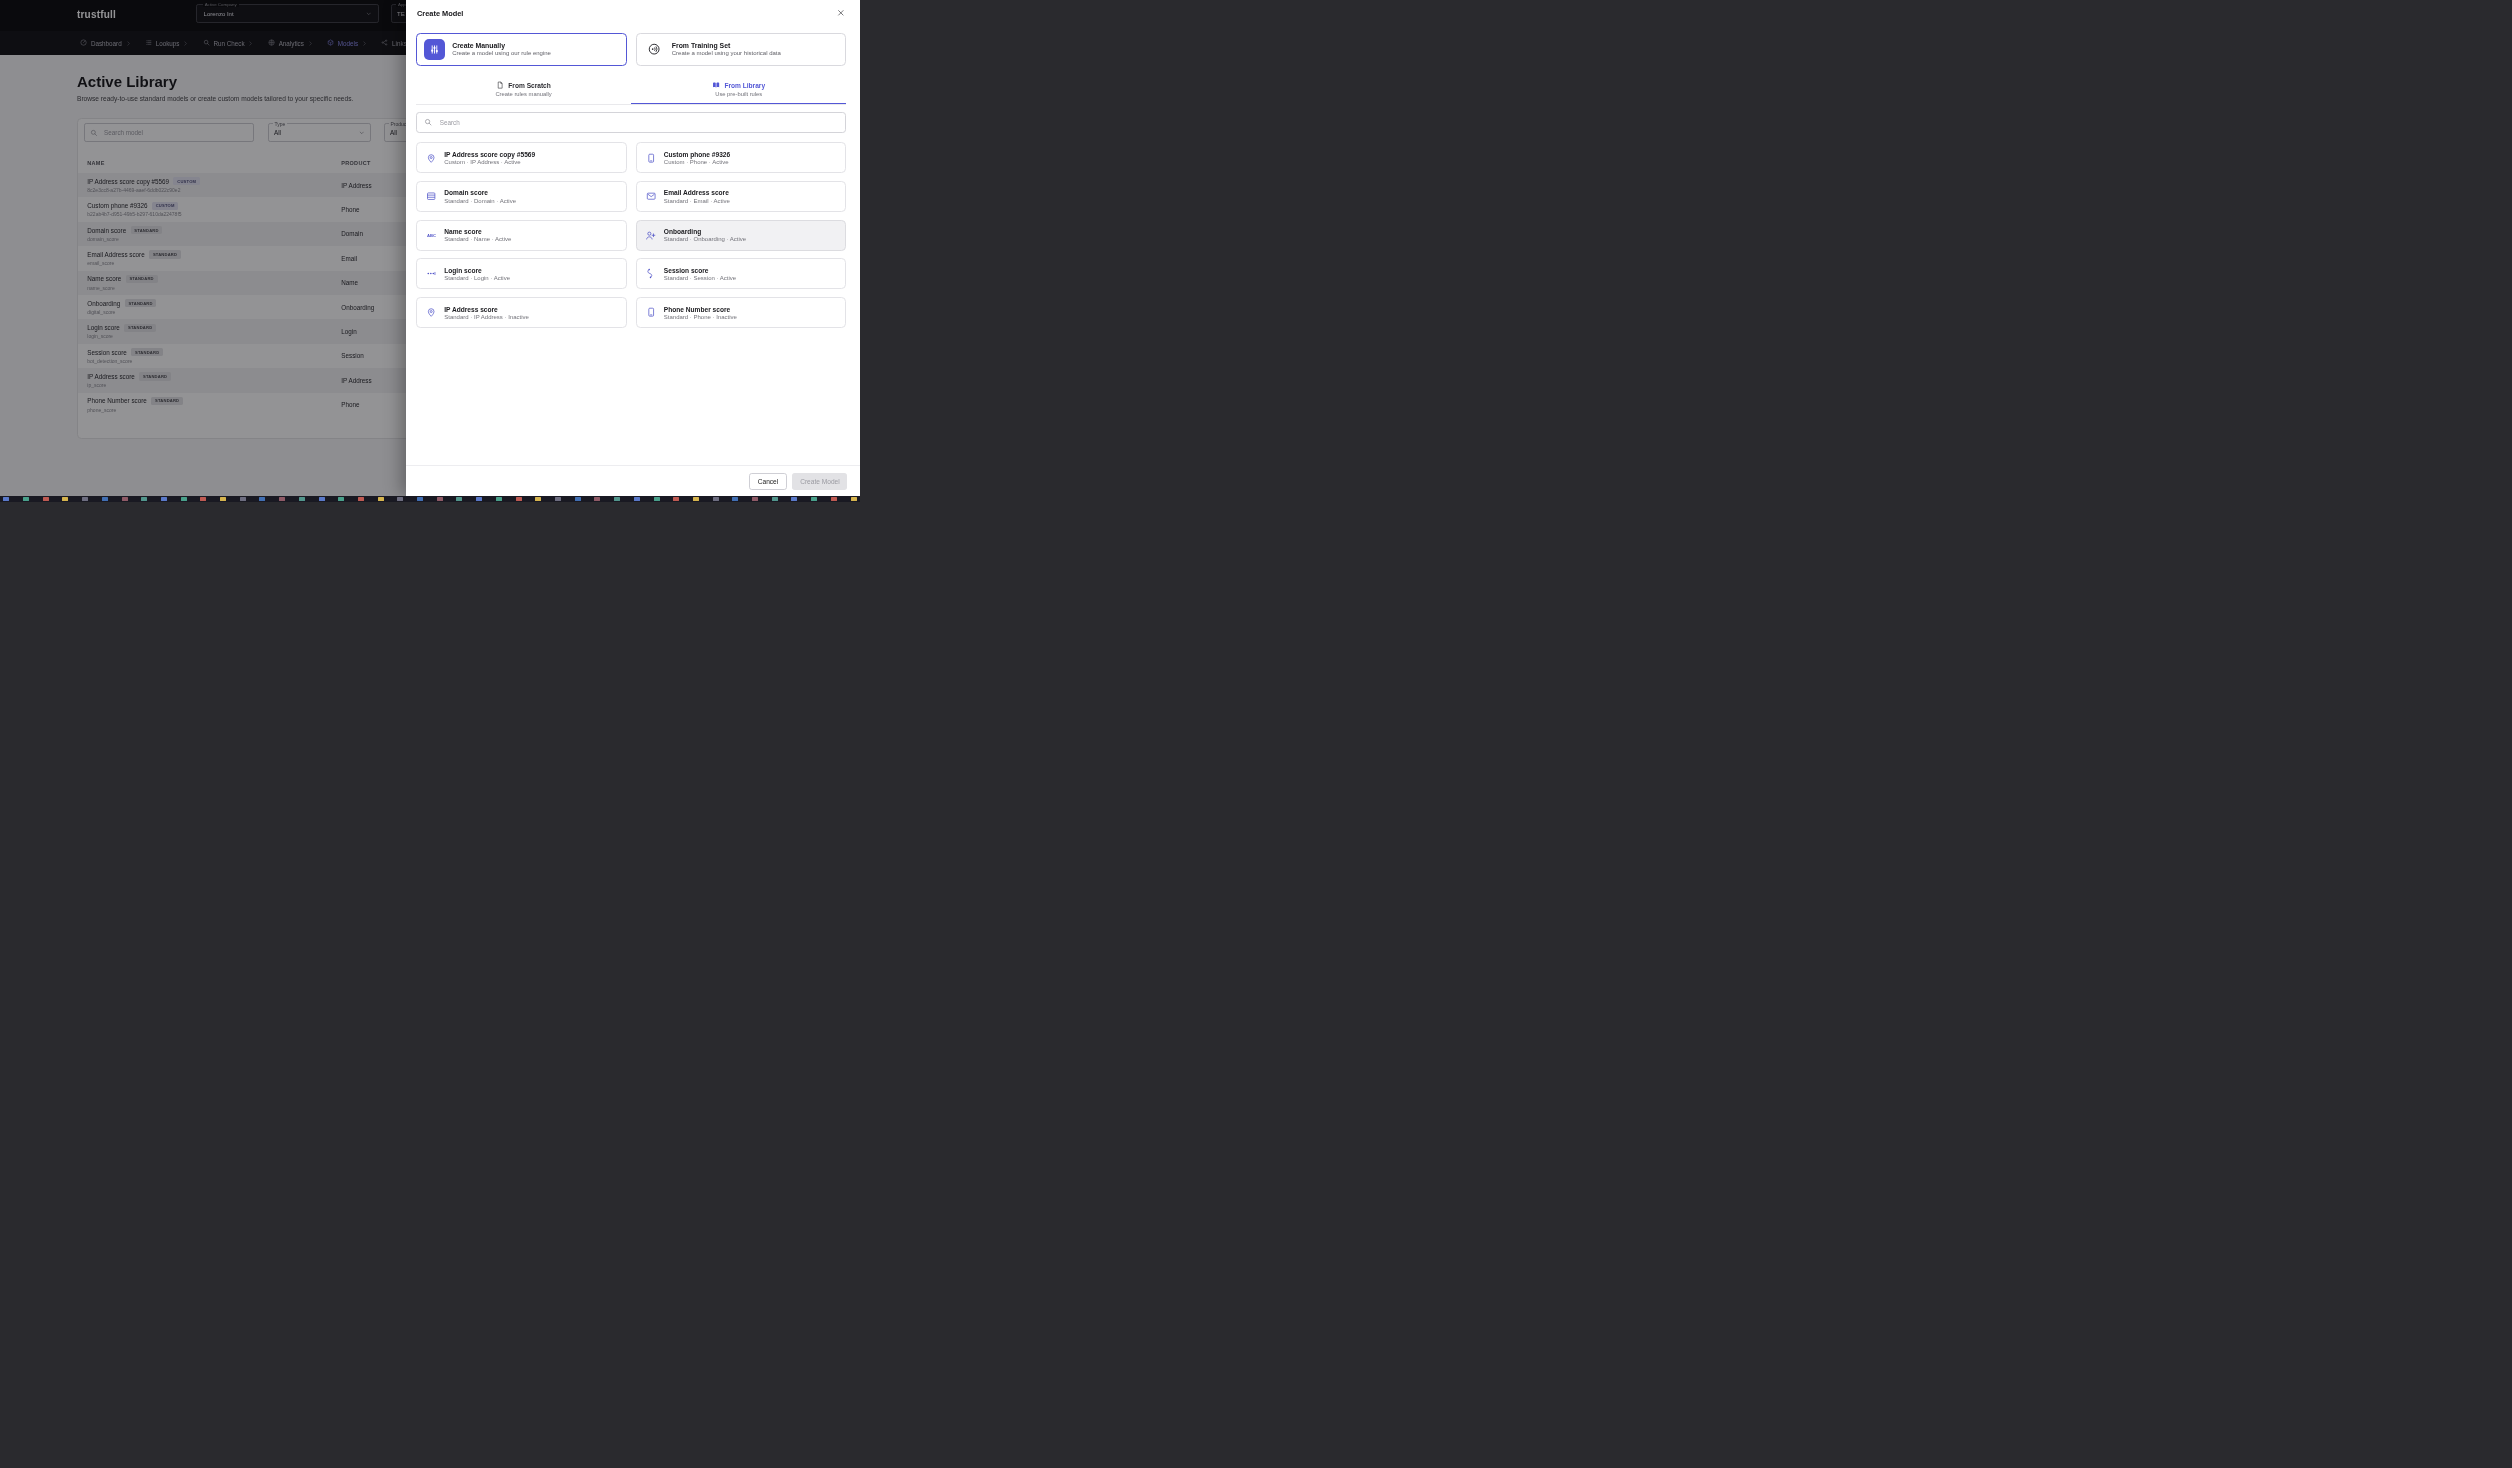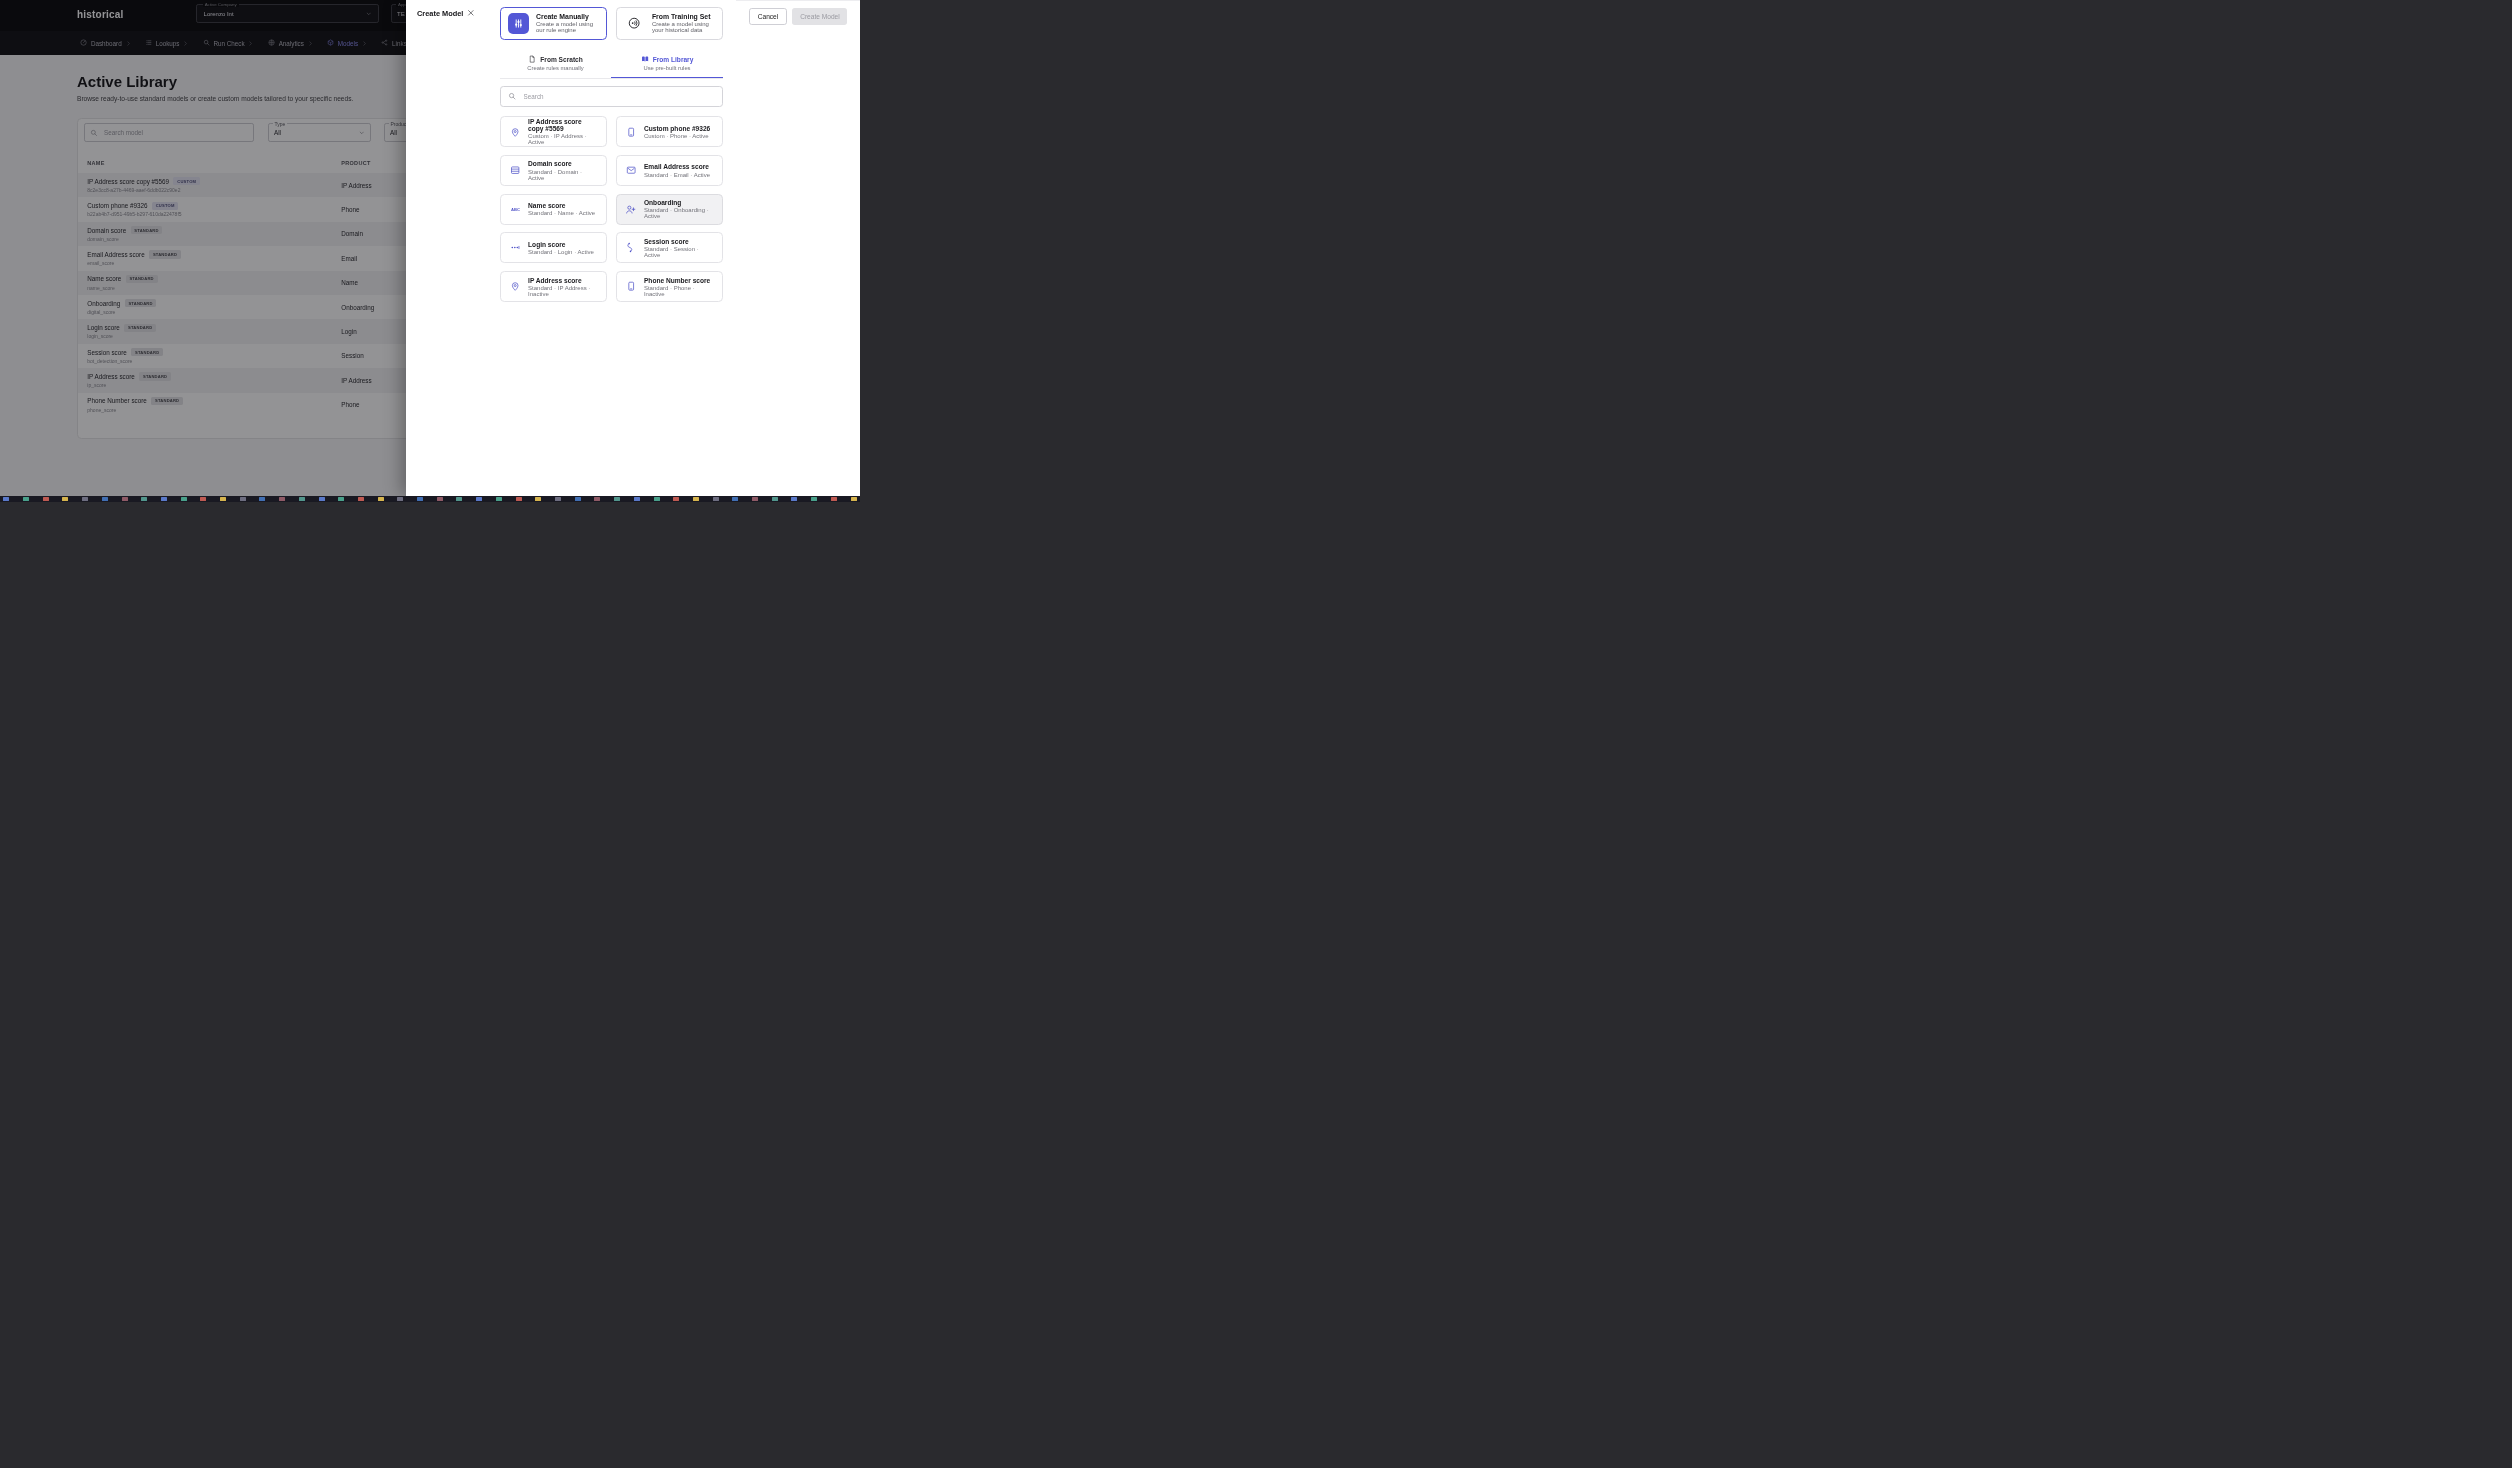--- a/index.html
+++ b/index.html
@@ -58,21 +58,21 @@
   .badge.custom{background:#e6e6f5;color:#4e4e78;}
   .badge.standard{background:#e3e3e6;color:#4a4a50;}
   .trow-sub{margin-top:1.6px;font-size:5px;color:#8b8b92;}
   .tcell-product{font-size:6.3px;color:#2b2b30;}
 
   
   .overlay{position:absolute;inset:0;background:rgba(10,10,14,.44);z-index:5;}
 
   
   .modal{position:absolute;left:406px;top:0;width:454px;height:496px;background:#fff;z-index:10;
-         box-shadow:-5.5px 0 16.4px rgba(0,0,0,.3);display:flex;flex-direction:row;box-sizing:border-box;}
+         box-shadow:-5.5px 0 16.4px rgba(0,0,0,.3);display:flex;flex-direction:column;box-sizing:border-box;}
   .modal-header{display:flex;align-items:center;height:26px;padding:0 11px;flex:0 0 auto;}
   .modal-title{font-size:7.4px;font-weight:700;color:#141418;}
   .modal-close{margin-left:auto;width:15.4px;height:15.4px;display:flex;align-items:center;justify-content:center;color:#2c2c30;cursor:pointer;}
   .modal-body{flex:1;padding:6.6px 13.7px 0 10px;overflow:hidden;}
   .methods{display:flex;gap:8.8px;}
   .method-card{flex:1;height:33px;border:0.5px solid #d9d9de;border-radius:4.4px;background:#fff;display:flex;
                align-items:center;gap:7.1px;padding:0 7.1px;box-sizing:border-box;cursor:pointer;}
   .method-card.selected{border:0.8px solid #5357d6;}
   .micon{width:21px;height:21px;display:flex;align-items:center;justify-content:center;flex:0 0 auto;}
   .micon.boxed{background:#5357d6;border-radius:5px;color:#fff;}
@@ -105,21 +105,21 @@
   .taskbar{position:absolute;left:0;right:0;bottom:0;height:6px;background:#191922;z-index:30;display:flex;
            align-items:center;justify-content:space-between;padding:0 3.3px;box-sizing:border-box;}
   .tb-item{width:6px;height:3.8px;border-radius:0.5px;flex:0 0 auto;}
 </style>
 </head>
 <body>
 
 <div class="screen">
 
   <div class="bg-header">
-    <div class="brand">historical</div>
+    <div class="brand">trustfull</div>
     <div class="company-select">
       <span class="company-label">Active Company</span>
       <span class="company-value">Lorenzo Int</span>
       <span class="company-chev">
           <svg viewBox="0 0 24 24" width="5.5" height="5.5">
             <path d="M5 9l7 7 7-7" fill="none" stroke="currentColor" stroke-width="2.4" stroke-linecap="round"></path>
           </svg>
         </span>
     </div>
     <div class="partial-field">

